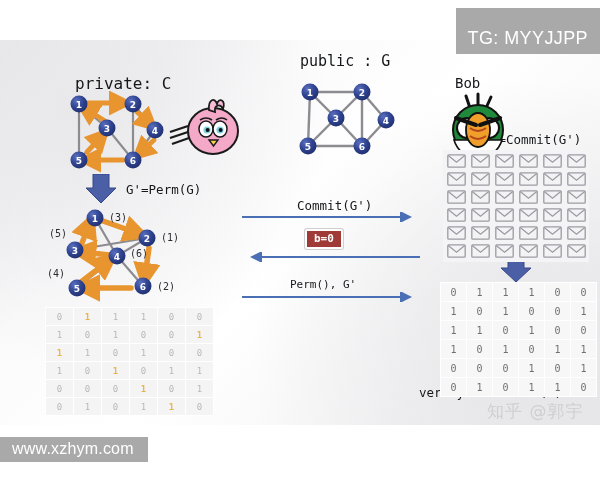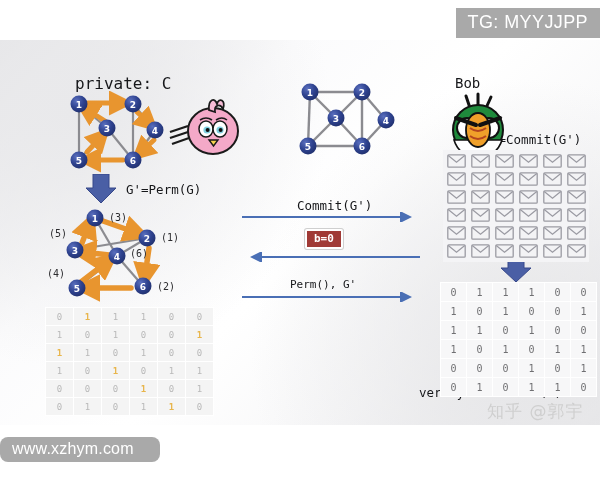--- a/index.html
+++ b/index.html
@@ -18,30 +18,29 @@
       radial-gradient(circle at 88% 82%, #e6e6e8 0%, rgba(230,230,232,0) 45%),
       linear-gradient(135deg,#e4e4e6 0%, #fbfbfc 30%, #ffffff 52%, #f7f7f8 74%, #e8e8ea 100%);
   }
   .whitebar{position:absolute;left:0;top:425px;width:600px;height:55px;background:#fff;}
 
   
   .tg-banner{
     position:absolute;right:0;top:8px;
     background:#a9a9a9;color:#ffffff;
     font-size:18px;letter-spacing:.4px;
-    padding:4px 12px 5px 12px;
+    padding:20px 12px 5px 12px;
     z-index:40;
   }
   .url-banner{
     position:absolute;left:0;top:437px;
     background:#a9a9a9;color:#ffffff;
     font-size:16px;letter-spacing:.2px;
-    padding:3px 26px 4px 12px;
+    padding:3px 14px 4px 12px;
     z-index:40;
-    border-radius:8px;
   }
   .zhihu-wm{
     position:absolute;left:487px;top:400px;
     font-size:17px;color:#cfcfcf;
     font-family:"DejaVu Sans", sans-serif;
     letter-spacing:1px;
     z-index:30;pointer-events:none;
   }
 
   
@@ -133,20 +132,21 @@
 
   <div class="slide"></div>
   <div class="whitebar"></div>
 
   <div class="tg-banner">TG: MYYJJPP</div>
   <div class="url-banner">www.xzhym.com</div>
   <div class="zhihu-wm">知乎 @郭宇</div>
 
   <div id="lbl-private" class="cap mono">private: C</div>
   <div id="lbl-alice" class="cap mono">Alice</div>
+  <div id="lbl-public" class="cap mono">public : G</div>
   <div id="lbl-bob" class="cap mono">Bob</div>
   <div id="lbl-perm" class="cap mono">G'=Perm(G)</div>
   <div id="lbl-commitH" class="cap mono">H=Commit(G')</div>
   <div id="lbl-commit" class="cap mono">Commit(G')</div>
   <div id="lbl-permg" class="cap mono">Perm(), G'</div>
   <div id="lbl-verify" class="cap mono">verify: G'?=Perm(G)</div>
 
   <svg id="graph-private" class="gsvg" width="120" height="90">
     <defs>
       <radialGradient id="nodeg" cx="35%" cy="30%" r="75%">

